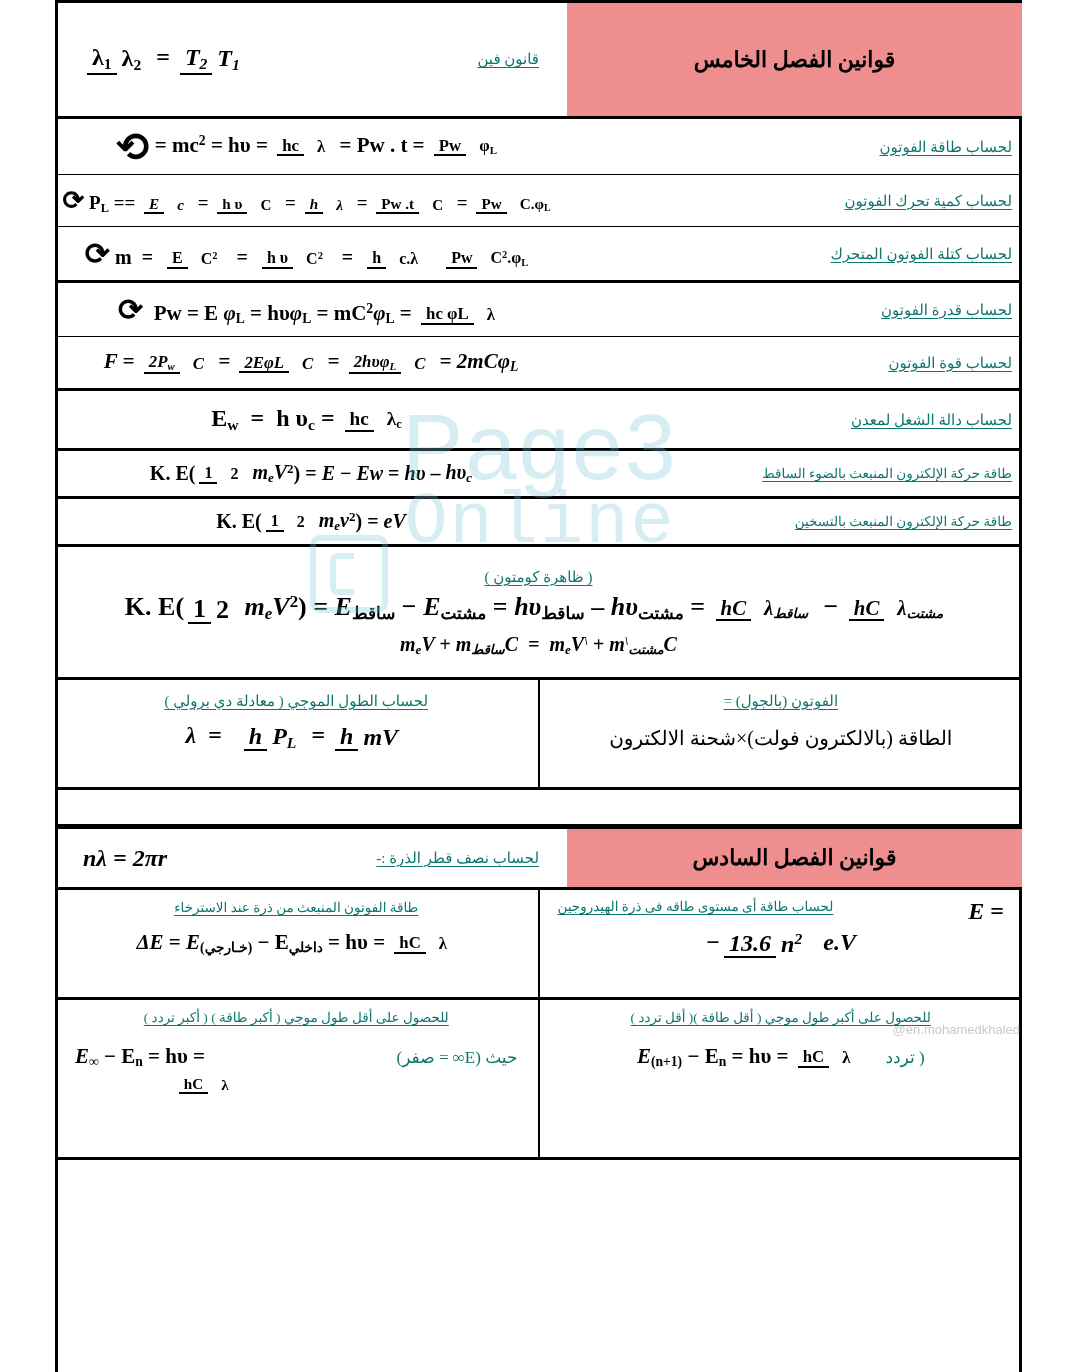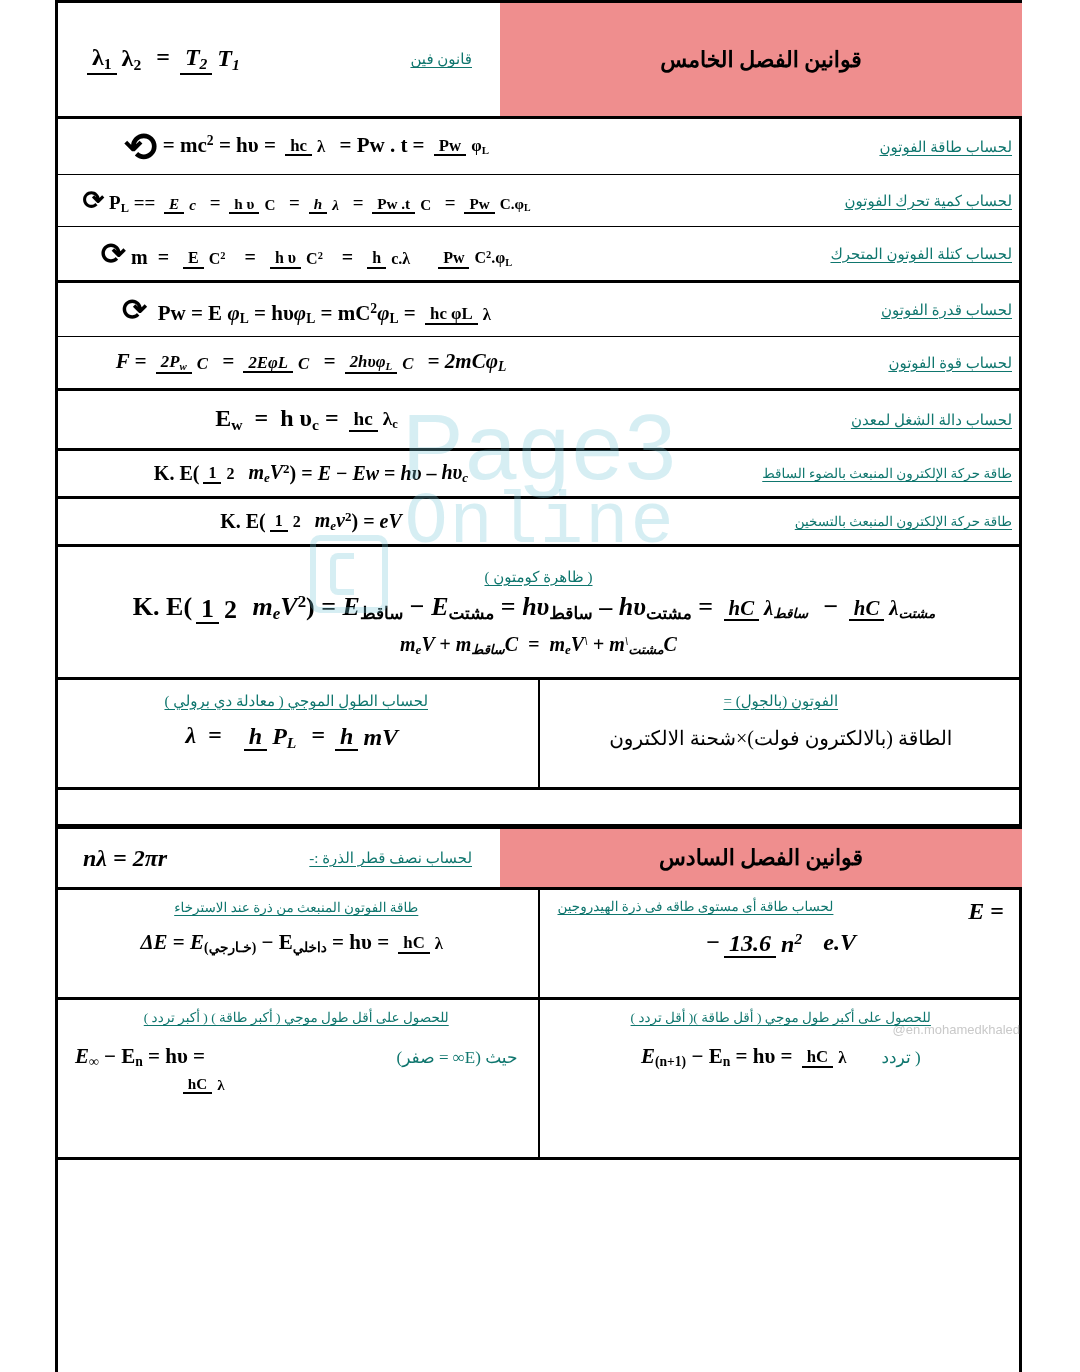--- a/index.html
+++ b/index.html
@@ -76,21 +76,21 @@
   }
   
   .chapter-head {
     background: #ef8e8e;
     color: #000;
     font-weight: bold;
     font-size: 22px;
     display: flex;
     align-items: center;
     justify-content: center;
-    width: 522px;
+    width: 455px;
     box-sizing: border-box;
   }
   .chapter-row {
     display: flex;
     border-bottom: 3px solid #000;
     border-top: 3px solid #000;
     min-height: 58px;
   }
   .chapter-side {
     flex: 1;
@@ -113,21 +113,21 @@
   .frac {
     display: inline-flex;
     flex-direction: row;
     align-items: center;
     vertical-align: middle;
     margin: 0 4px;
     line-height: 1.05;
   }
   .frac .num { border-bottom: 2px solid #000; padding: 0 5px; }
   .frac .den { padding: 0 5px; }
-  .frac.sm { font-size: 0.80em; }
+  .frac.sm { font-size: 0.80em; gap: 8px; }
   sub { font-size: 0.65em; vertical-align: -0.25em; }
   sup { font-size: 0.65em; vertical-align: 0.5em; }
   .it { font-style: italic; }
   .hook {
     position: absolute;
     font-size: 46px;
     line-height: 1;
     color: #000;
     font-family: "DejaVu Sans", sans-serif;
     transform: scaleX(-1);

